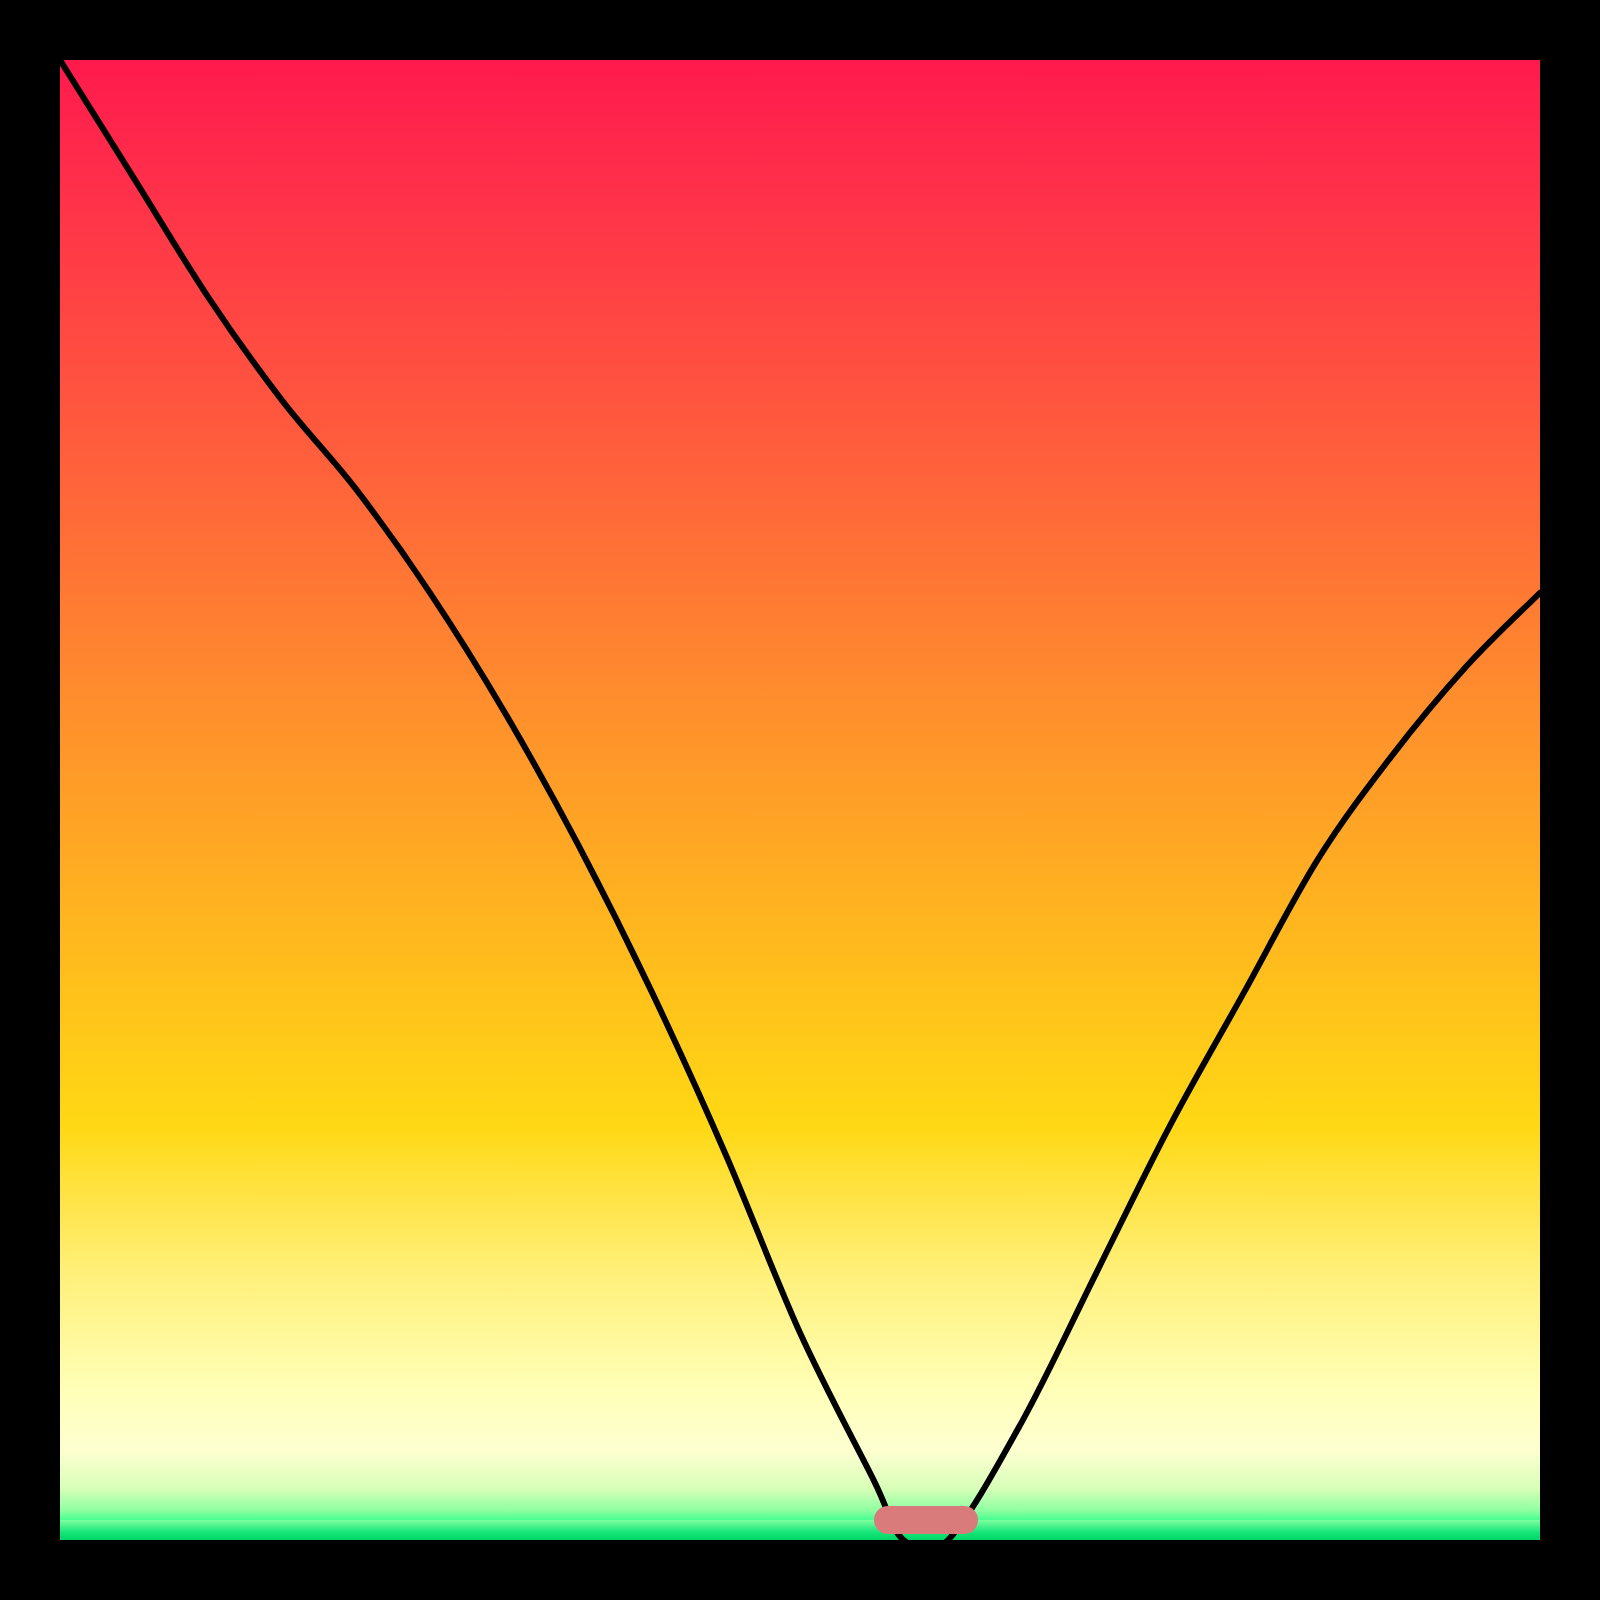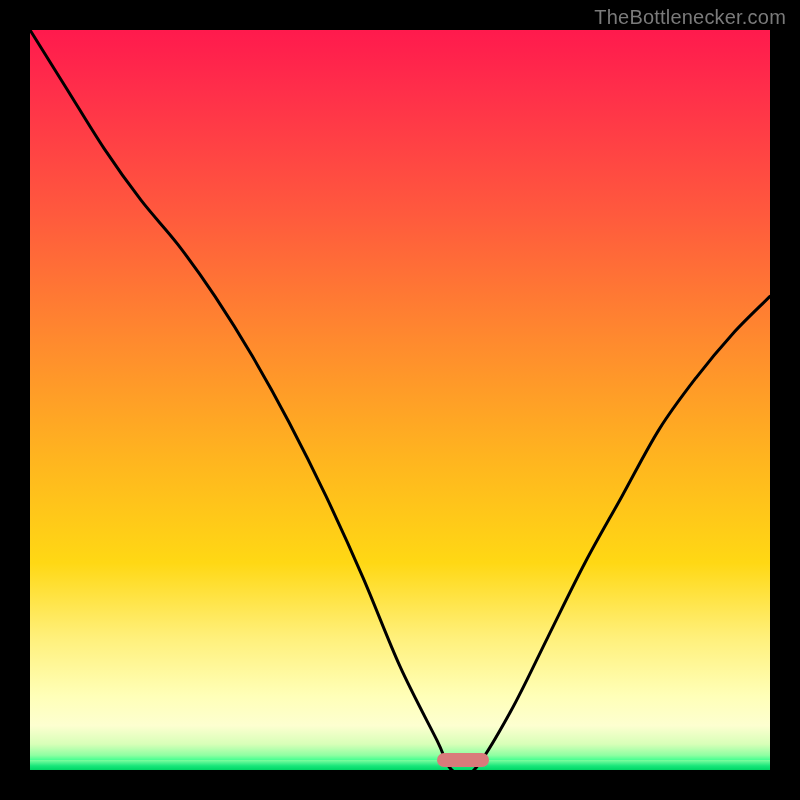--- a/index.html
+++ b/index.html
@@ -75,21 +75,20 @@
     height: 14px;
     border-radius: 7px;
     background: #d97b7b;    
   }
 </style>
 </head>
 <body>
 
 <div class="stage">
 
-  <div class="watermark">TheBottlenecker.com</div>
 
   <div class="plot">
 
     <div class="green-strip"></div>
 
     <svg class="curve-svg" viewBox="0 0 740 740" preserveAspectRatio="none">
       <path id="curve-path" fill="none" stroke="#000" stroke-width="3" stroke-linecap="round" d="M 0.0 0.0 C 6.2 9.9, 24.7 39.5, 37.0 59.2 C 49.3 78.9, 61.7 99.9, 74.0 118.4 C 86.3 136.9, 98.7 154.2, 111.0 170.2 C 123.3 186.2, 135.7 198.6, 148.0 214.6 C 160.3 230.6, 172.7 247.9, 185.0 266.4 C 197.3 284.9, 209.7 304.6, 222.0 325.6 C 234.3 346.6, 246.7 368.8, 259.0 392.2 C 271.3 415.6, 283.7 440.3, 296.0 466.2 C 308.3 492.1, 320.7 519.2, 333.0 547.6 C 345.3 576.0, 357.7 609.3, 370.0 636.4 C 382.3 663.5, 398.4 693.1, 407.0 710.4 C 415.6 727.7, 415.6 735.1, 421.8 740.0 C 428.0 744.9, 434.1 749.9, 444.0 740.0 C 453.9 730.1, 468.7 703.0, 481.0 680.8 C 493.3 658.6, 505.7 631.5, 518.0 606.8 C 530.3 582.1, 542.7 556.2, 555.0 532.8 C 567.3 509.4, 579.7 488.4, 592.0 466.2 C 604.3 444.0, 616.7 419.3, 629.0 399.6 C 641.3 379.9, 653.7 363.8, 666.0 347.8 C 678.3 331.8, 690.7 317.0, 703.0 303.4 C 715.3 289.8, 733.8 272.6, 740.0 266.4"></path>
     </svg>
 
     <div id="trough-marker" class="marker" style="left: 407px; width: 51.8px;"></div>

